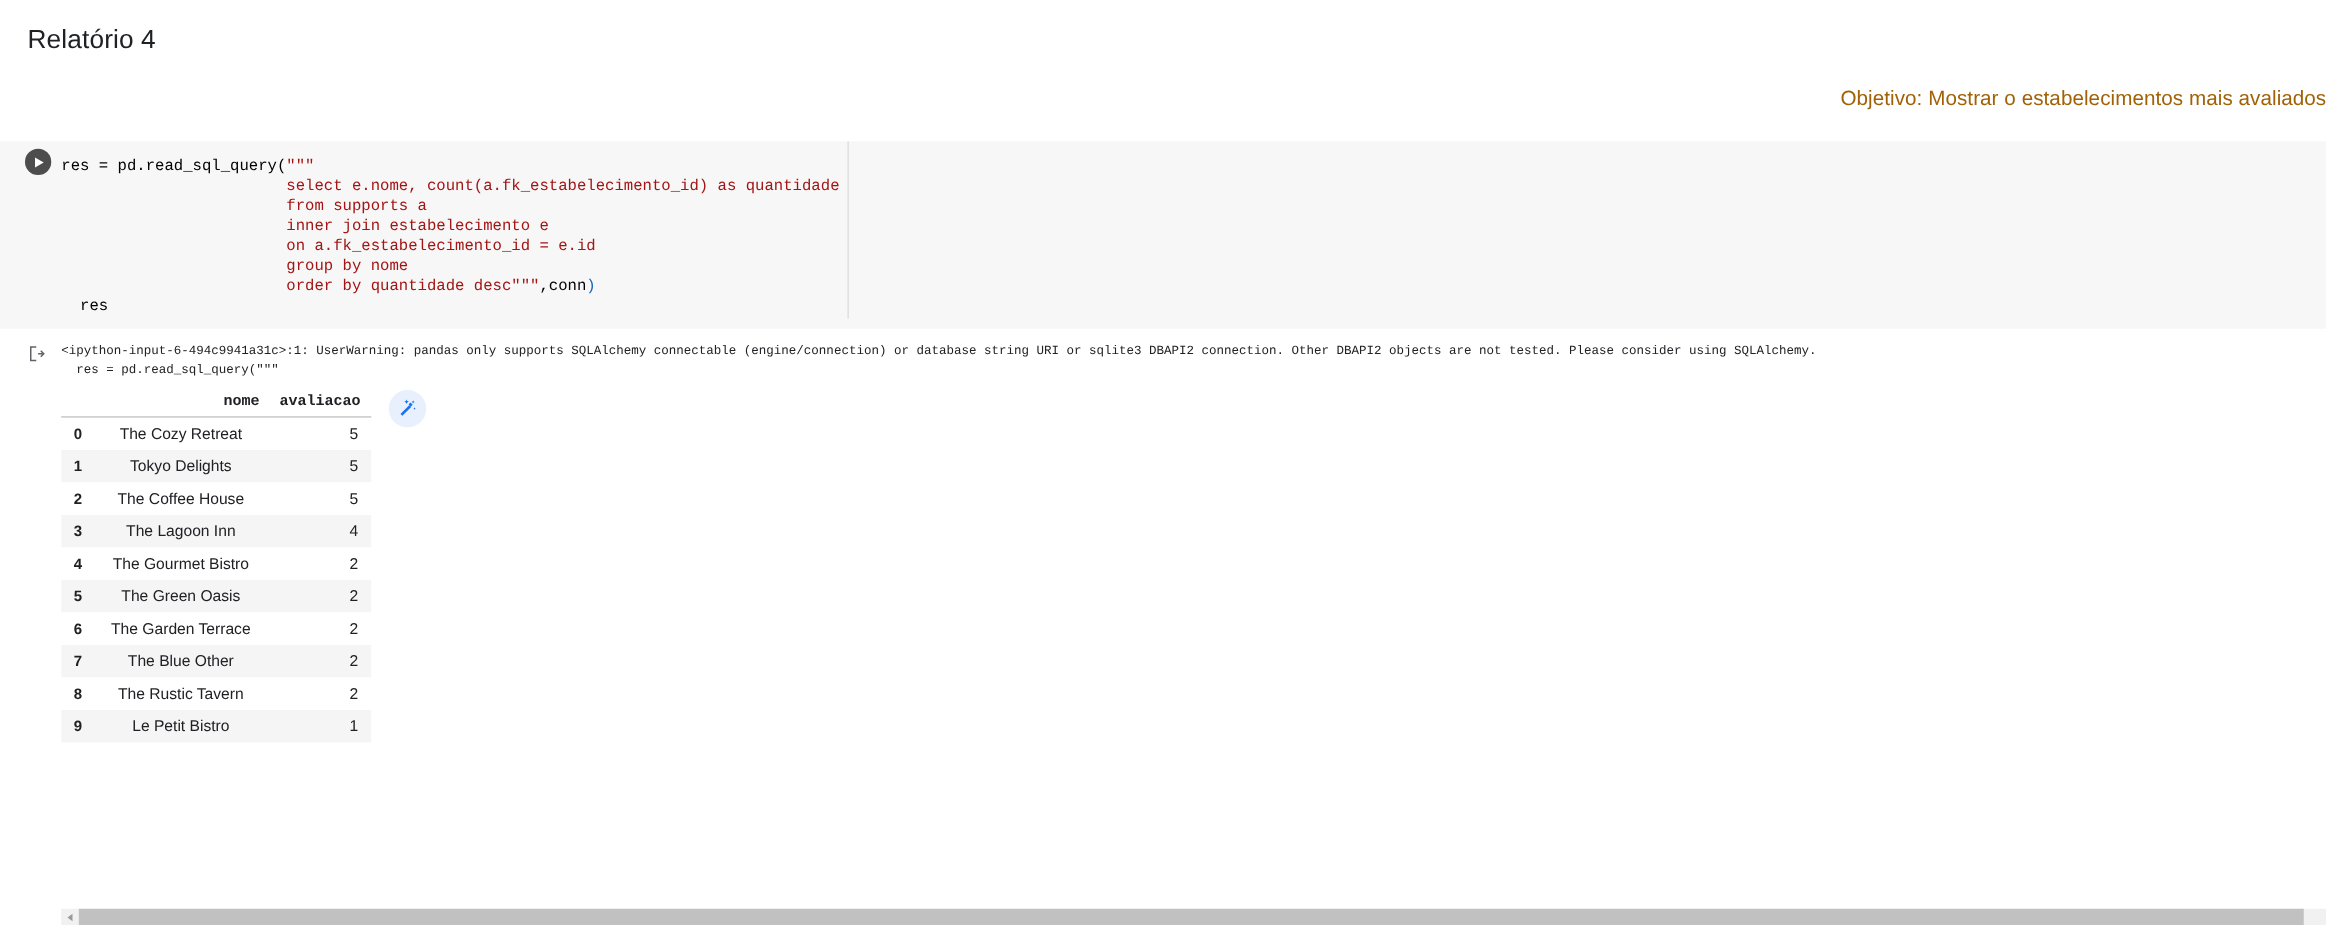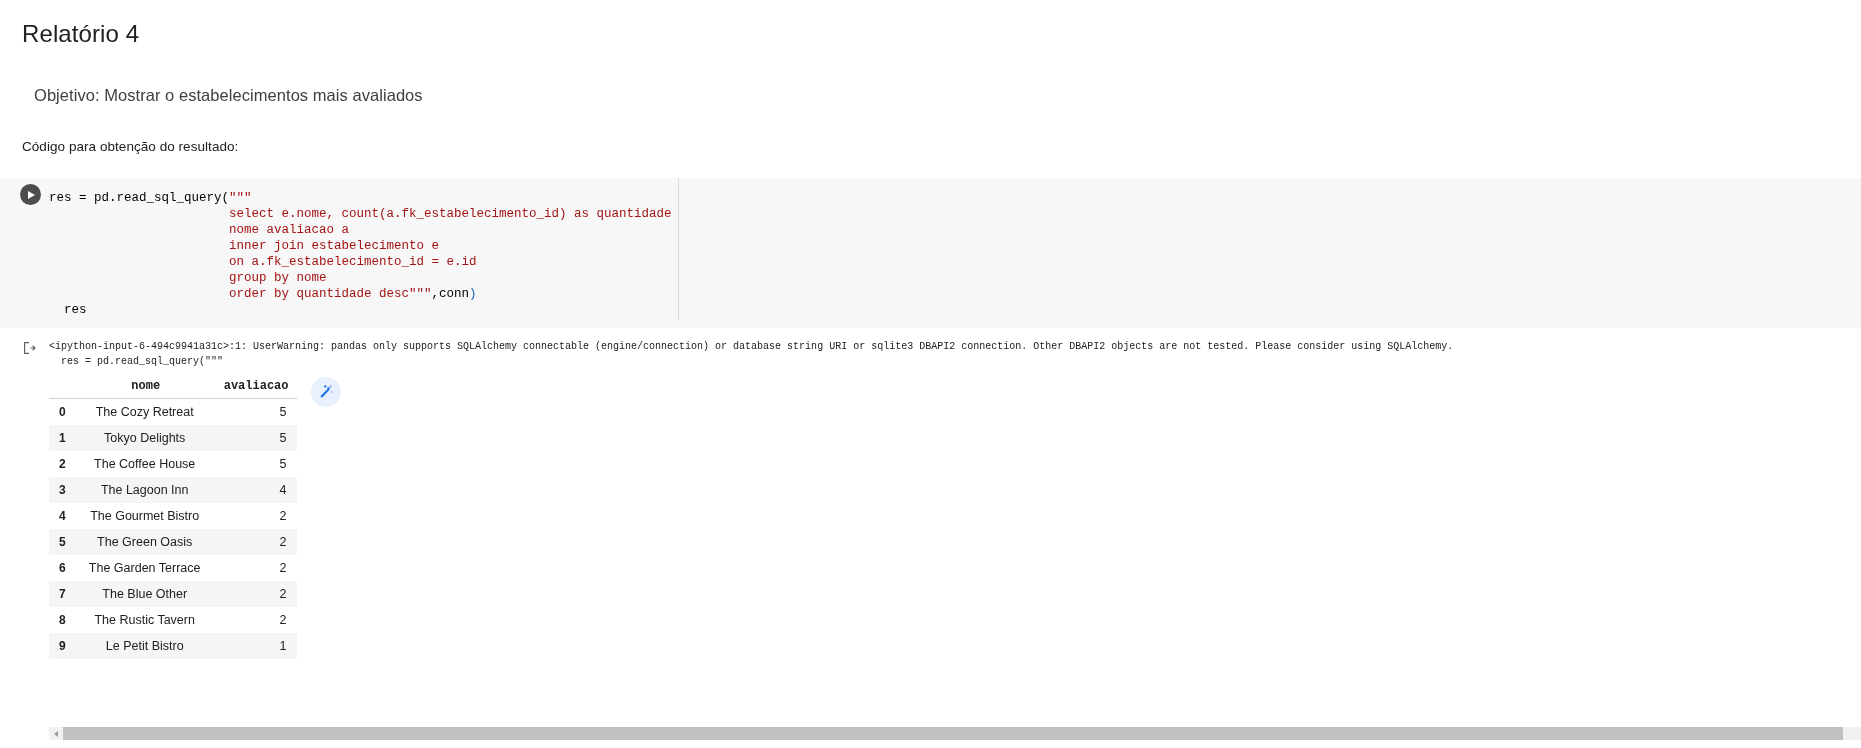--- a/index.html
+++ b/index.html
@@ -9,33 +9,34 @@
     width: 1861px;
     height: 748px;
     background: #ffffff;
     font-family: "Liberation Sans", sans-serif;
     overflow: hidden;
   }
 
   
   .md-area { padding: 0 0 0 22px; }
   .doc-title {
-    font-size: 24px;
+    font-size: 21px;
     color: #202124;
     font-weight: 400;
     margin: 0;
     padding-top: 20px;
     letter-spacing: .1px;
   }
   .doc-objective {
     font-size: 16.5px;
-    color: #404040;
-    margin: 12px;
+    color: #a16207;
+    margin: 0;
     padding-top: 26px;
     letter-spacing: .05px;
+    text-align: right;
   }
   .doc-lead {
     font-size: 13.5px;
     color: #202124;
     margin: 0;
     padding-top: 22px;
     letter-spacing: .05px;
   }
 
   
@@ -142,21 +143,21 @@
     color: #202124;
   }
   table.df th, table.df td {
     padding: 6px 8px;
     border: none;
     white-space: nowrap;
   }
   table.df thead th {
     font-family: "Liberation Mono", "DejaVu Sans Mono", monospace;
     font-weight: bold;
-    text-align: center;
+    text-align: right;
     font-size: 12px;
     padding-bottom: 5px;
     border-bottom: 1px solid #d0d0d0;
   }
   table.df thead th.corner { border-bottom: 1px solid #d0d0d0; }
   table.df tbody td.idx {
     font-weight: bold;
     text-align: right;
     font-size: 12px;
     padding-right: 10px;
@@ -230,40 +231,39 @@
     background: #c1c1c1;
     cursor: pointer;
   }
 </style>
 </head>
 <body>
 
 <div class="md-area">
   <h1 class="doc-title">Relatório 4</h1>
   <p class="doc-objective">Objetivo: Mostrar o estabelecimentos mais avaliados</p>
-  <p class="doc-lead">Código para obtenção do resultado:</p>
 </div>
 
 <div class="cell-wrap">
 
   <div class="cell-gutter">
     <span class="check-mark">✓</span>
     <span class="run-time">0s</span>
   </div>
 
   <div class="code-cell">
     <button class="run-btn">
       <span class="tri"></span>
     </button>
 
     <div class="ruler"></div>
 
     <div class="code-body"><span>res = pd.read_sql_query(</span><span class="str">"""</span>
 <span class="sql">                        <span>select e.nome, count(a.fk_estabelecimento_id) as quantidade</span></span>
-<span class="sql">                        <span>nome avaliacao a</span></span>
+<span class="sql">                        <span>from supports a</span></span>
 <span class="sql">                        <span>inner join estabelecimento e</span></span>
 <span class="sql">                        <span>on a.fk_estabelecimento_id = e.id</span></span>
 <span class="sql">                        <span>group by nome</span></span>
 <span class="sql">                        <span>order by quantidade desc</span></span><span class="str">"""</span><span>,conn</span><span class="paren">)</span>
   <span>res</span></div>
   </div>
 </div>
 
 <div class="out-wrap">
 

